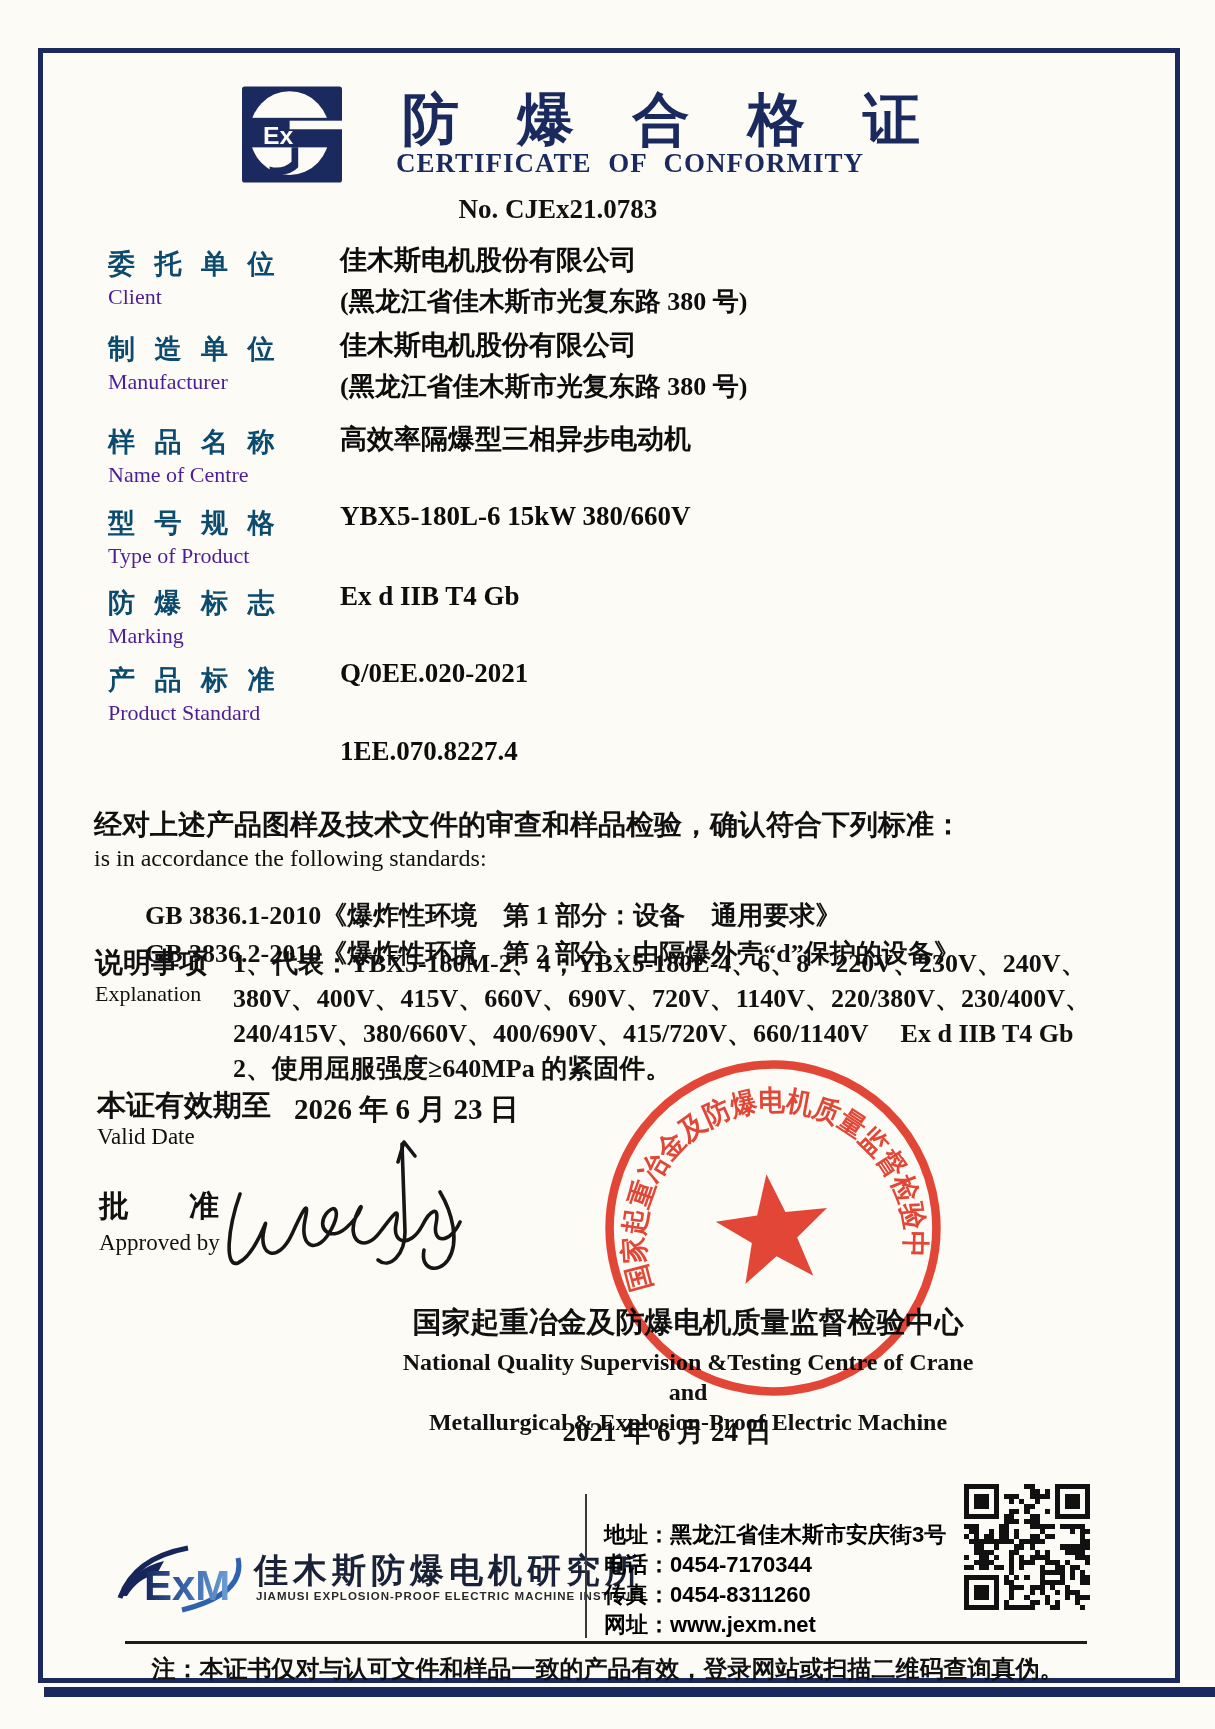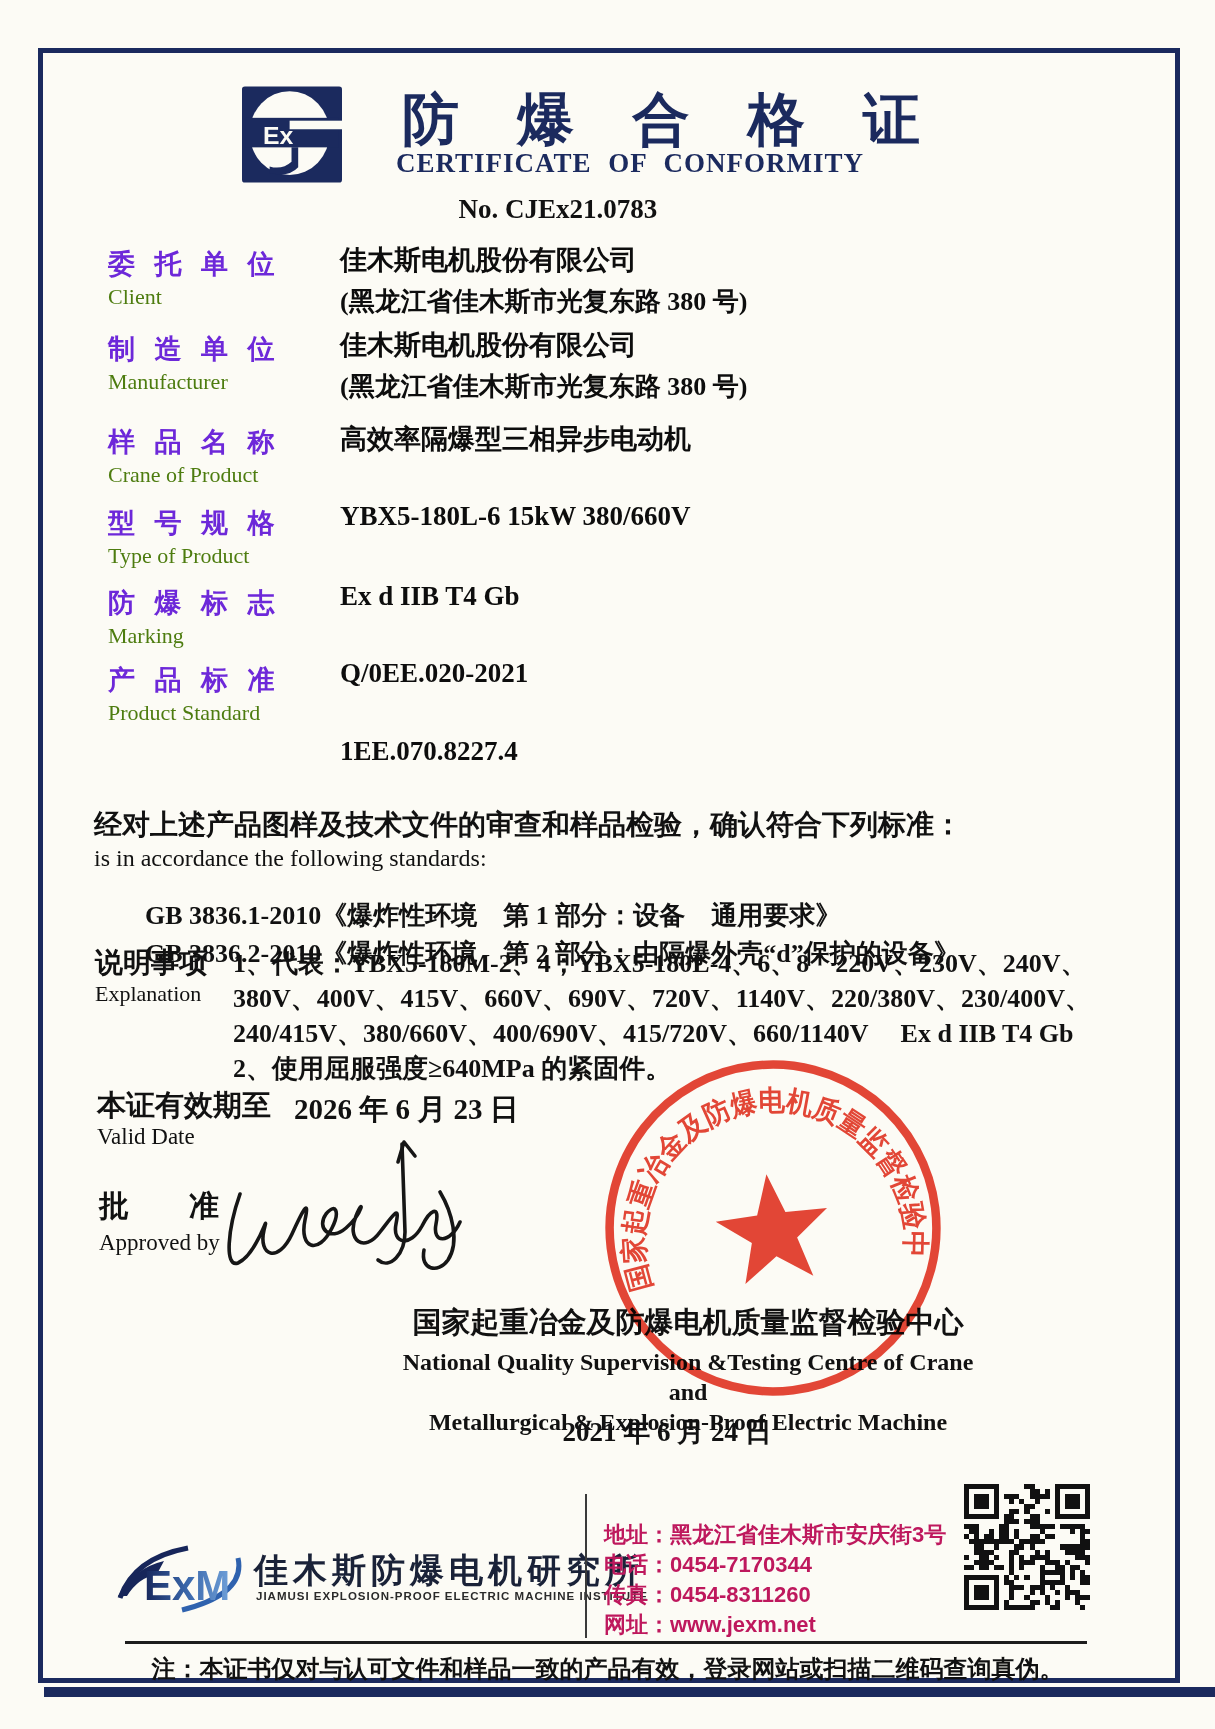--- a/index.html
+++ b/index.html
@@ -11,22 +11,22 @@
 
   
   .title-zh{left:352px;top:82px;width:640px;text-align:center;font-size:57px;font-weight:700;
             color:#1b2a5e;letter-spacing:22px;font-family:"Liberation Serif",serif;white-space:nowrap;}
   .title-en{left:396px;top:148px;width:384px;text-align:center;font-size:27px;font-weight:700;
             color:#1b2a5e;letter-spacing:1px;word-spacing:9px;white-space:nowrap;}
   .cert-no{left:428px;top:194px;width:260px;text-align:center;font-size:27px;font-weight:600;white-space:nowrap;}
 
   
   .row-label-zh{font-size:27px;font-weight:700;font-family:"Liberation Sans",sans-serif;
-                letter-spacing:6px;white-space:nowrap;color:#6d28d9;}
-  .row-label-en{font-size:22px;font-weight:400;white-space:nowrap;margin-top:2px;color:#4d7c0f;}
+                letter-spacing:6px;white-space:nowrap;color:#0c4a6e;}
+  .row-label-en{font-size:22px;font-weight:400;white-space:nowrap;margin-top:2px;color:#4c1d95;}
   .row-value{font-size:27px;font-weight:700;white-space:nowrap;color:#0d0d0d;}
   .row-sub{font-size:26px;font-weight:600;white-space:nowrap;margin-top:6px;color:#0d0d0d;}
   .flabel{left:108px;width:240px;}
   .fvalue{left:340px;width:760px;}
 
   .stmt-zh{left:94px;top:806px;width:1010px;font-size:28px;font-weight:700;
            font-family:"Liberation Sans",sans-serif;white-space:nowrap;}
   .stmt-en{left:94px;top:843px;width:1010px;font-size:24px;line-height:31px;}
   .std-line{left:145px;width:960px;font-size:26px;font-weight:600;white-space:nowrap;}
 
@@ -49,21 +49,21 @@
 
   .seal{left:583px;top:1038px;mix-blend-mode:multiply;opacity:.9;pointer-events:none;}
 
   
   .inst-zh{left:254px;top:1548px;font-size:34px;font-weight:700;font-family:"Liberation Sans",sans-serif;
            color:#1a2238;letter-spacing:5px;white-space:nowrap;}
   .inst-en{left:256px;top:1590px;font-size:11.5px;font-weight:700;font-family:"Liberation Sans",sans-serif;
            color:#2a2a2a;letter-spacing:1px;white-space:nowrap;}
   .vdivider{left:585px;top:1494px;width:2px;height:144px;background:#3a3a3a;}
   .contact-row{left:604px;width:360px;font-size:22px;font-weight:700;
-               font-family:"Liberation Sans",sans-serif;white-space:nowrap;color:#be185d;}
+               font-family:"Liberation Sans",sans-serif;white-space:nowrap;color:#000000;}
   .hr-note{left:125px;top:1641px;width:962px;height:3px;background:#1d1d1d;}
   .note{left:150px;top:1653px;width:915px;text-align:center;font-size:24px;font-weight:700;
         font-family:"Liberation Sans",sans-serif;white-space:nowrap;}
 </style>
 </head>
 <body>
 
 <div class="page">
 
   <div class="abs frame"></div>
@@ -97,21 +97,21 @@
     <div class="row-label-zh">制 造 单 位</div>
     <div class="row-label-en">Manufacturer</div>
   </div>
   <div class="abs fvalue" style="top:327px">
     <div class="row-value">佳木斯电机股份有限公司</div>
     <div class="row-sub">(黑龙江省佳木斯市光复东路 380 号)</div>
   </div>
 
   <div class="abs flabel" style="top:424px">
     <div class="row-label-zh">样 品 名 称</div>
-    <div class="row-label-en">Crane of Product</div>
+    <div class="row-label-en">Name of Centre</div>
   </div>
   <div class="abs fvalue" style="top:421px">
     <div class="row-value">高效率隔爆型三相异步电动机</div>
   </div>
 
   <div class="abs flabel" style="top:505px">
     <div class="row-label-zh">型 号 规 格</div>
     <div class="row-label-en">Type of Product</div>
   </div>
   <div class="abs fvalue" style="top:501px">

